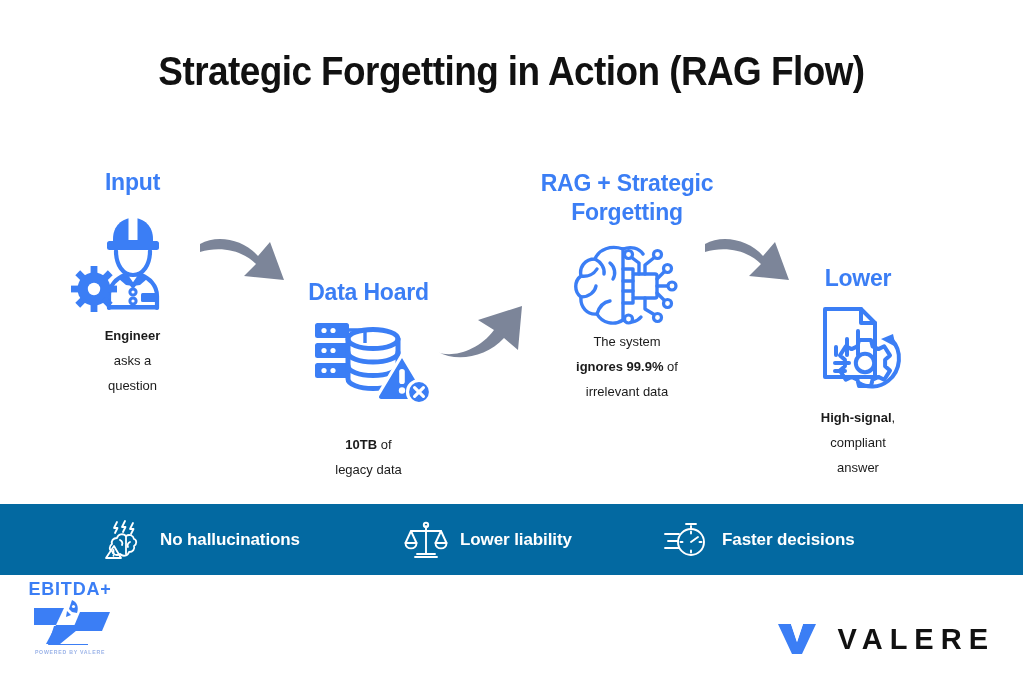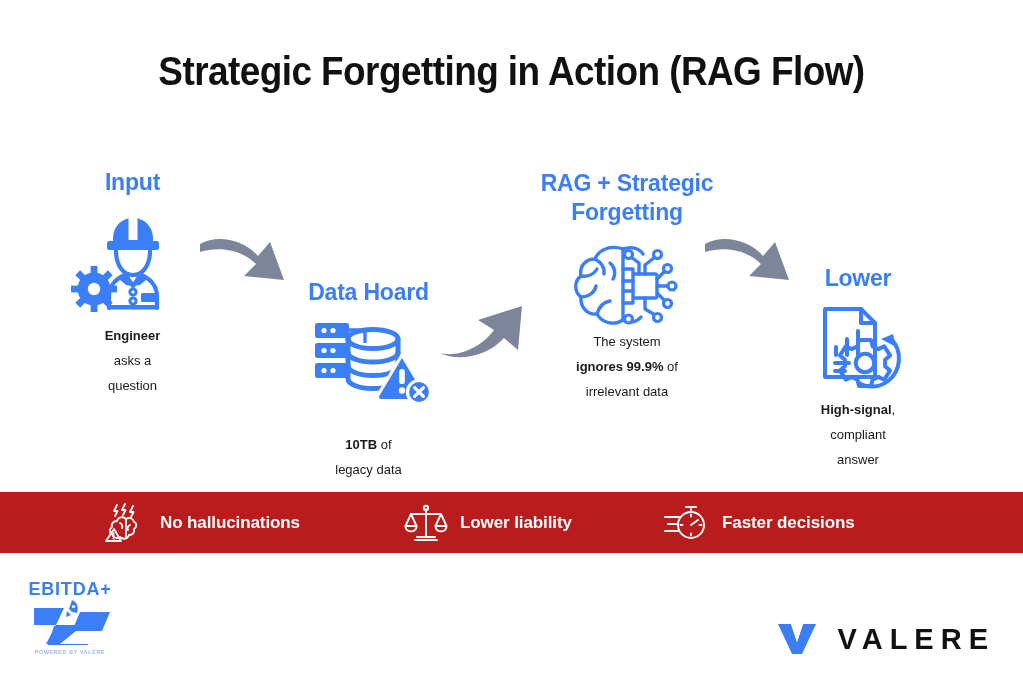--- a/index.html
+++ b/index.html
@@ -56,34 +56,34 @@
   #stage-hoard{left:281px;top:278px;width:175px;}
   #stage-hoard .stage-icon{margin-top:10px;}
   #stage-hoard .stage-cap{margin-top:27px;}
 
   #stage-rag{left:517px;top:169px;width:220px;}
   #stage-rag .stage-icon{margin-top:14px;}
   #stage-rag .stage-cap{}
 
   #stage-output{left:770px;top:264px;width:176px;}
   #stage-output .stage-icon{margin-top:10px;}
-  #stage-output .stage-cap{margin-top:2px;}
+  #stage-output .stage-cap{margin-top:10px;}
 
   
   .arrow{position:absolute;}
   #arrow-1{left:196px;top:232px;}
   #arrow-2{left:434px;top:302px;}
   #arrow-3{left:701px;top:232px;}
 
   
   .benefits{
     position:absolute;
-    left:0;top:492px;
-    width:1023px;height:61px;
-    background:#b91c1c;
+    left:0;top:504px;
+    width:1023px;height:71px;
+    background:#0369a1;
     display:flex;
     align-items:center;
   }
   .benefit{
     display:flex;
     align-items:center;
     position:absolute;
     gap:12px;
   }
   #benefit-0{left:104px;}

